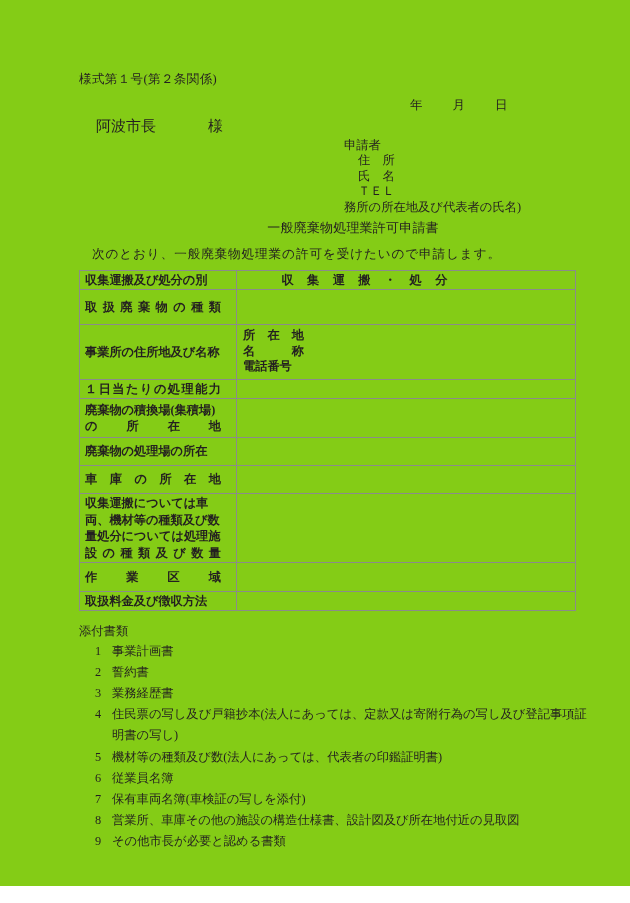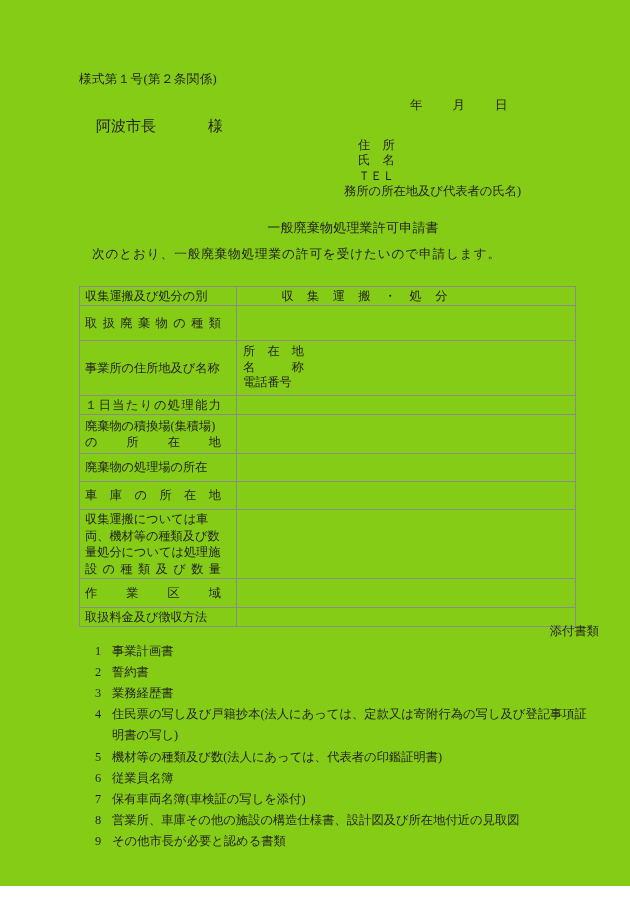--- a/index.html
+++ b/index.html
@@ -78,24 +78,25 @@
     top: 246px;
     font-size: 12.6px;
     letter-spacing: 0.9px;
     white-space: nowrap;
   }
 
   
   .form-table {
     position: absolute;
     left: 79px;
-    top: 286px;
+    top: 270px;
     width: 472px;
     border-collapse: collapse;
     table-layout: fixed;
+    font-weight: bold;
   }
   .form-table td {
     border: 1px solid #8b8b8b;
     font-size: 12.2px;
     vertical-align: middle;
     padding: 0;
   }
   .form-table td.label {
     width: 146px;
     padding: 0 5px;
@@ -153,21 +154,20 @@
   .attach {
     position: absolute;
     left: 79px;
     top: 622px;
     width: 520px;
     font-size: 12.3px;
   }
   .attach-heading {
     line-height: 18.5px;
     white-space: nowrap;
-    text-align: right;
   }
   .attach-list {
     margin: 0;
     padding: 0;
     list-style: none;
   }
   .attach-list li {
     position: relative;
     padding-left: 33px;
     line-height: 21.2px;
@@ -192,20 +192,21 @@
 
   <div class="date-line">
     <span class="seg">年</span><span class="seg">月</span><span class="seg">日</span>
   </div>
 
   <div class="addressee">
     <span>阿波市長</span><span class="honorific">様</span>
   </div>
 
   <div class="applicant">
+    <div class="lvl1">申請者</div>
     <div class="lvl2">住　所</div>
     <div class="lvl2">氏　名</div>
     <div class="lvl2">ＴＥＬ</div>
     <div class="note2">務所の所在地及び代表者の氏名)</div>
   </div>
 
   <div class="doc-title">一般廃棄物処理業許可申請書</div>
 
   <div class="lead">次のとおり、一般廃棄物処理業の許可を受けたいので申請します。</div>
 

